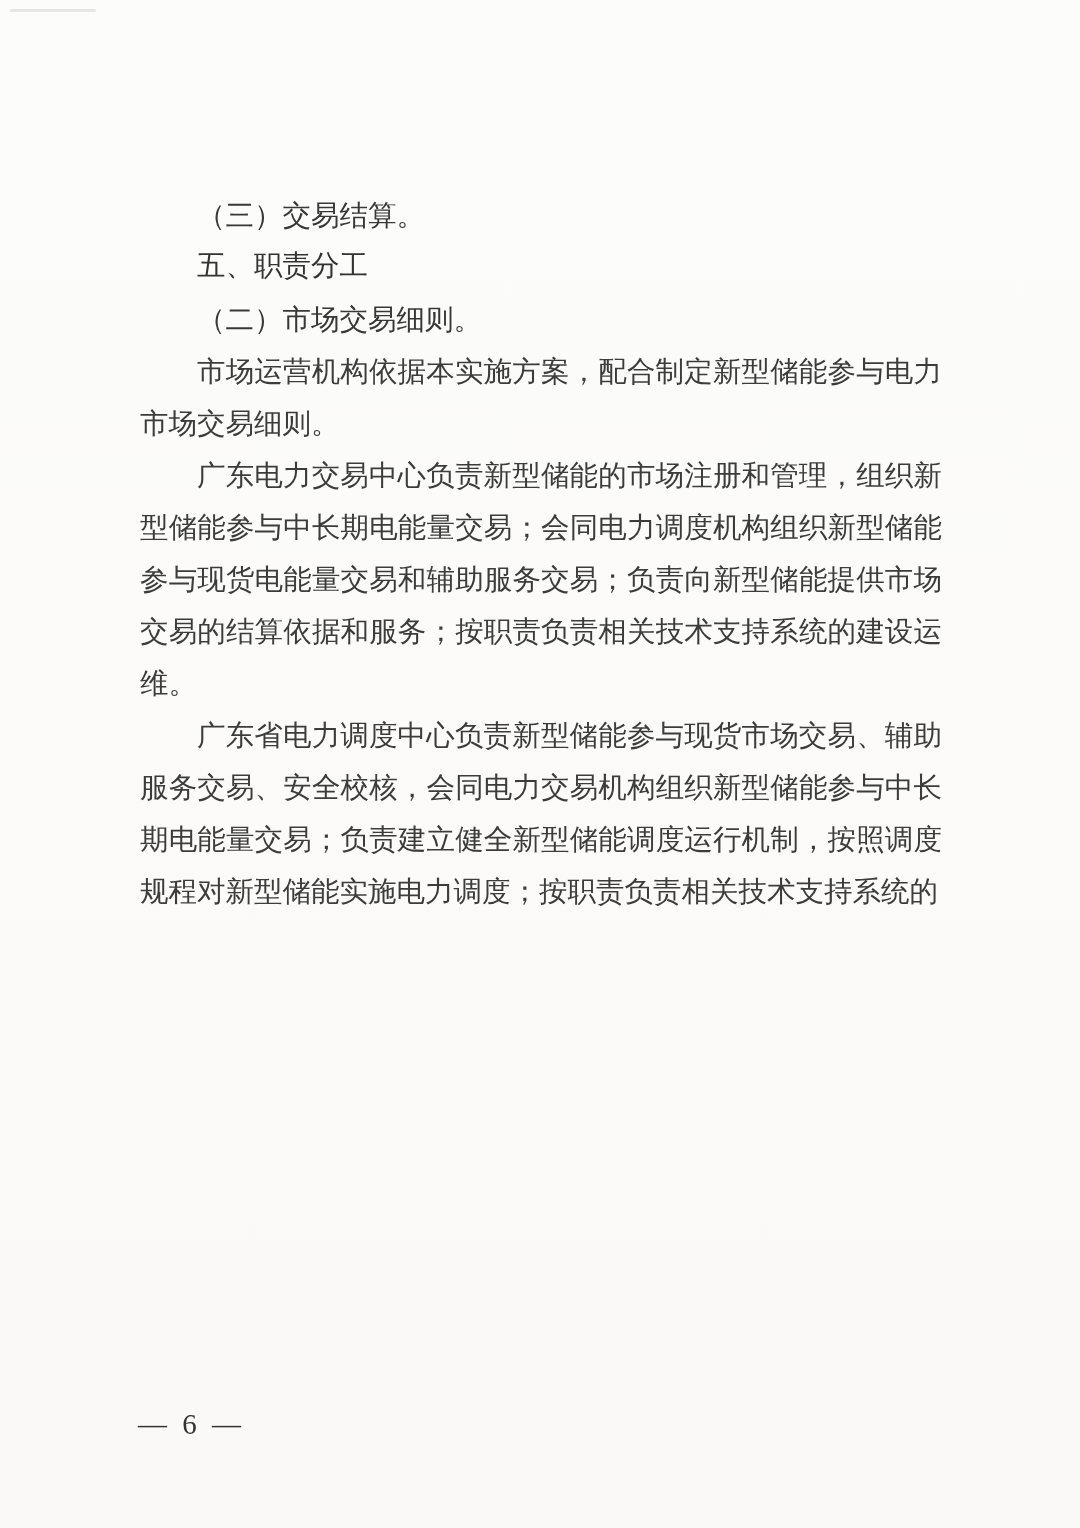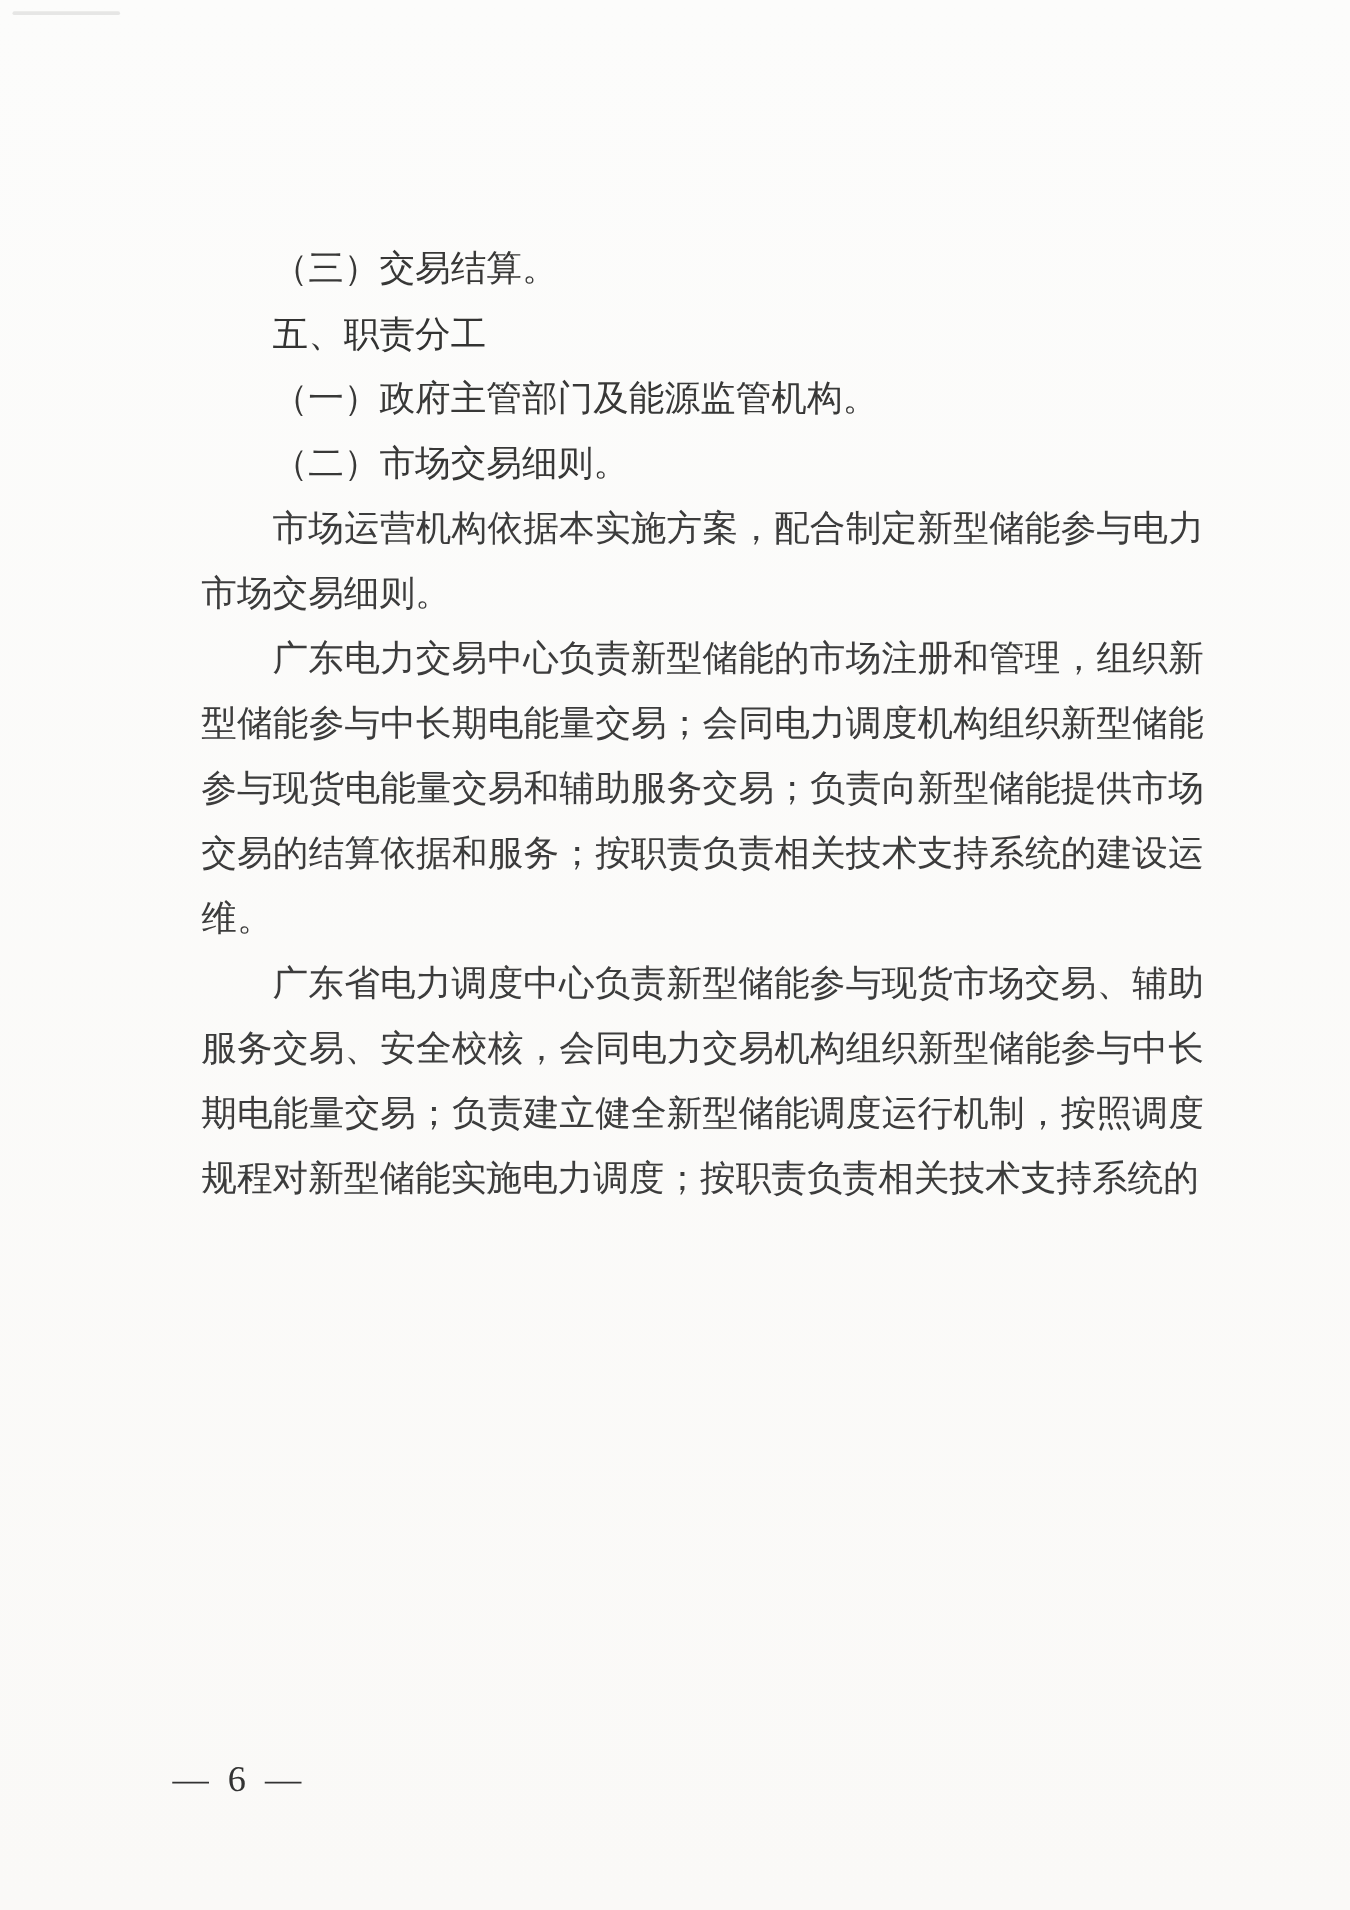--- a/index.html
+++ b/index.html
@@ -23,21 +23,21 @@
     position: absolute;
     left: 10px;
     top: 9px;
     width: 86px;
     height: 3px;
     background: #e6e6e5;
     border-radius: 2px;
   }
   .content {
     position: absolute;
-    left: 161px;
+    left: 140px;
     top: 190px;
     width: 802px;
     font-size: 28.5px;
     line-height: 52px;
     color: #3c3c3c;
     text-align: justify;
     letter-spacing: 0;
   }
   .content p,
   .content h2,
@@ -46,21 +46,21 @@
     padding: 0;
     font-size: inherit;
     line-height: inherit;
     font-weight: normal;
     text-align: justify;
   }
   .indent {
     text-indent: 57px;
   }
   .h-major {
-    font-family: Liberation Sans, sans-serif;
+    font-family: Liberation Mono, monospace;
     font-weight: bold;
     color: #333332;
   }
   .h-sub {
     color: #383837;
   }
   .page-number {
     position: absolute;
     left: 138px;
     top: 1406px;
@@ -77,21 +77,20 @@
 <div class="page">
 
   <div class="scan-artifact-line"></div>
 
   <div class="content">
     <h3 class="indent h-sub">（三）交易结算。</h3>
 
 
     <h2 class="indent h-major">五、职责分工</h2>
 
-    <h3 class="indent h-sub">（一）政府主管部门及能源监管机构。</h3>
 
 
     <h3 class="indent h-sub">（二）市场交易细则。</h3>
 
     <p class="indent">市场运营机构依据本实施方案，配合制定新型储能参与电力市场交易细则。</p>
 
     <p class="indent">广东电力交易中心负责新型储能的市场注册和管理，组织新型储能参与中长期电能量交易；会同电力调度机构组织新型储能参与现货电能量交易和辅助服务交易；负责向新型储能提供市场交易的结算依据和服务；按职责负责相关技术支持系统的建设运维。</p>
 
     <p class="indent">广东省电力调度中心负责新型储能参与现货市场交易、辅助服务交易、安全校核，会同电力交易机构组织新型储能参与中长期电能量交易；负责建立健全新型储能调度运行机制，按照调度规程对新型储能实施电力调度；按职责负责相关技术支持系统的</p>
   </div>

